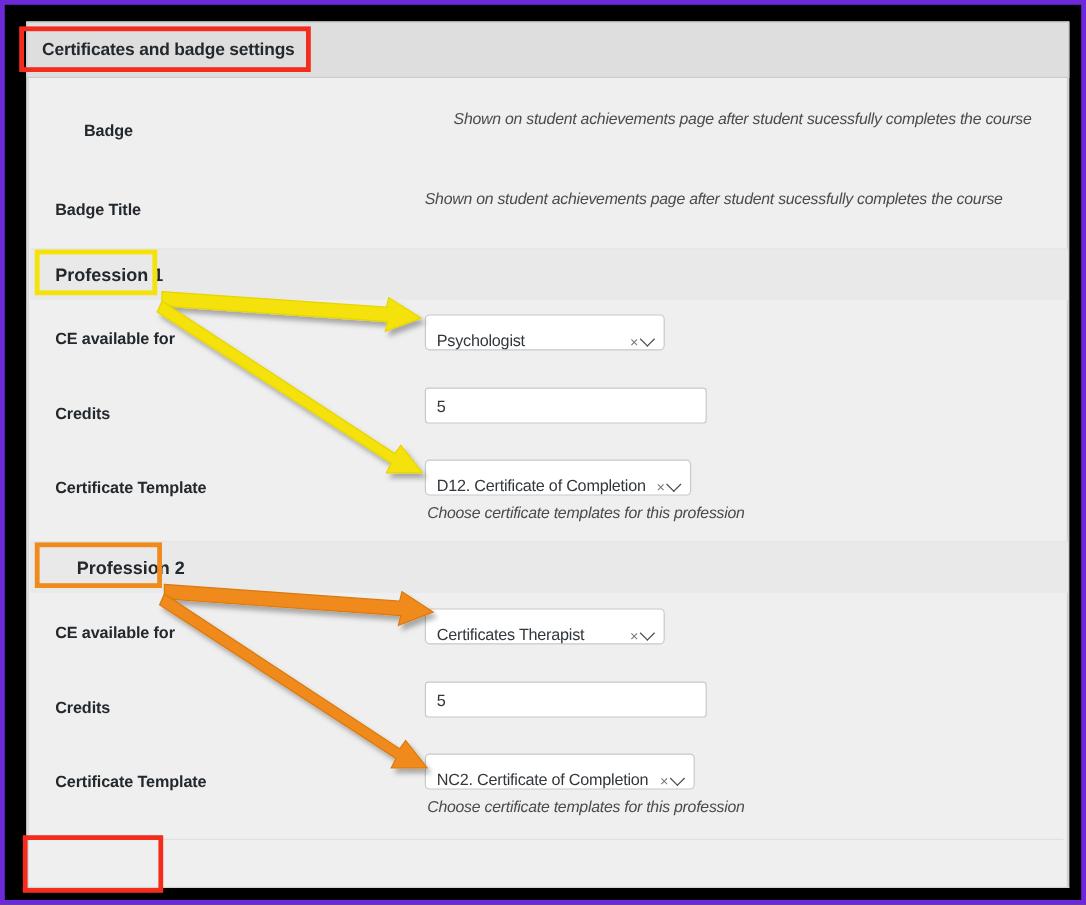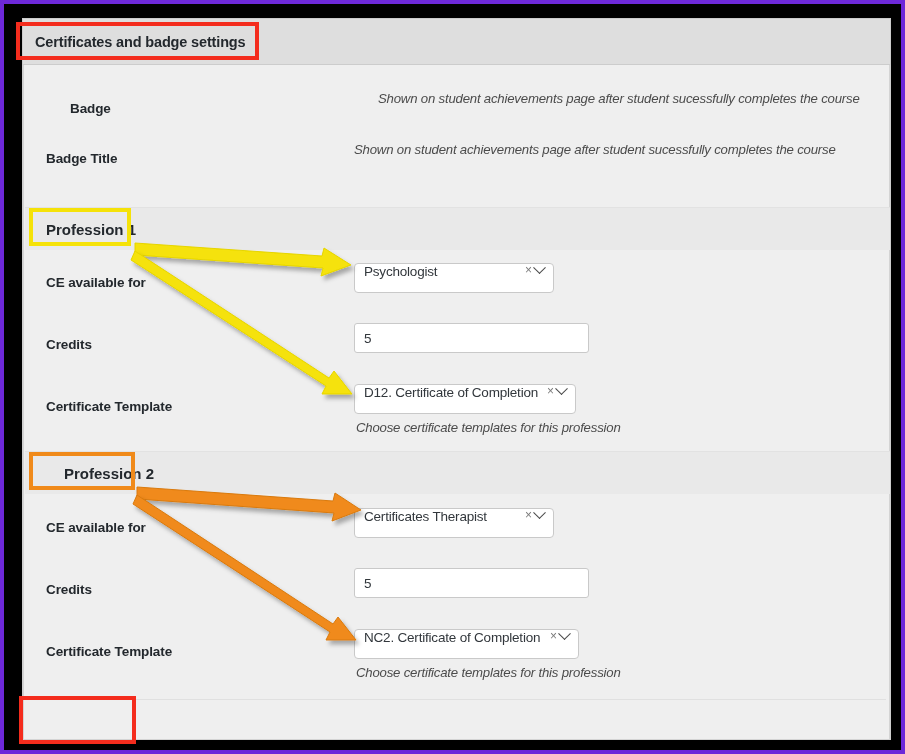--- a/index.html
+++ b/index.html
@@ -138,21 +138,21 @@
     font-family: "Liberation Sans", sans-serif;
     outline: none;
   }
   .text-input.w-badge { width: 235px; }
   .text-input.w-credits { width: 235px; }
 
   
   .sel {
     position: relative;
     display: inline-flex;
-    align-items: flex-start;
+    align-items: flex-end;
     height: 30px;
     background: #ffffff;
     border: 1px solid #c9c9c9;
     border-radius: 4px;
     padding: 0 9px;
     cursor: pointer;
     user-select: none;
   }
   .sel .sel-text {
     font-size: 13.5px;
@@ -248,21 +248,21 @@
 
   <div class="panel-body">
 
     <div class="row" style="top:20px;height:56px;margin-left:24px;">
       <span class="lbl" style="top:16px;">Badge</span>
       <div class="ctl" style="top:0px;">
         <div class="helper" style="margin-top:6px;">Shown on student achievements page after student sucessfully completes the course</div>
       </div>
     </div>
 
-    <div class="row" style="top:70px;height:56px;text-decoration:underline;">
+    <div class="row" style="top:86px;height:56px;text-decoration:underline;">
       <span class="lbl" style="top:16px;">Badge Title</span>
       <div class="ctl" style="top:0px;">
         <div class="helper" style="margin-top:7px;">Shown on student achievements page after student sucessfully completes the course</div>
       </div>
     </div>
 
     <div class="band-sep" style="top:142px;"></div>
     <div class="prof-band" style="top:143px;"></div>
     <span class="prof-label" style="left:22px; top:156px;">Profession 1</span>
 

